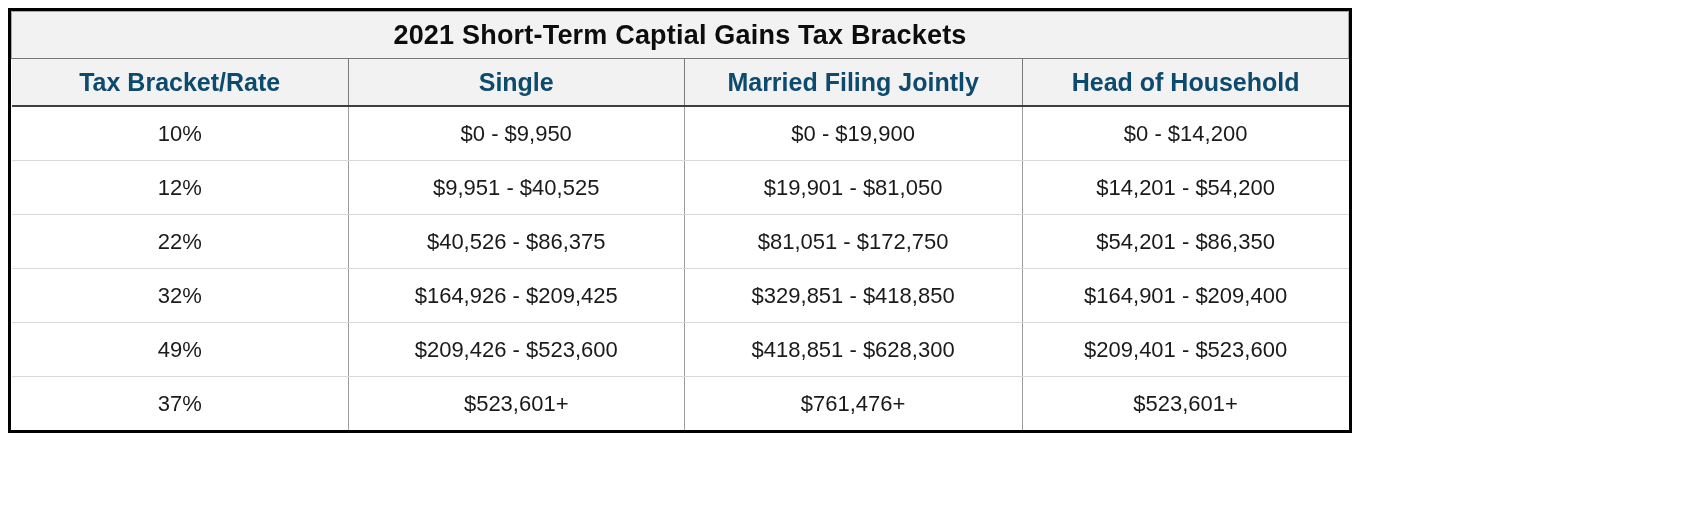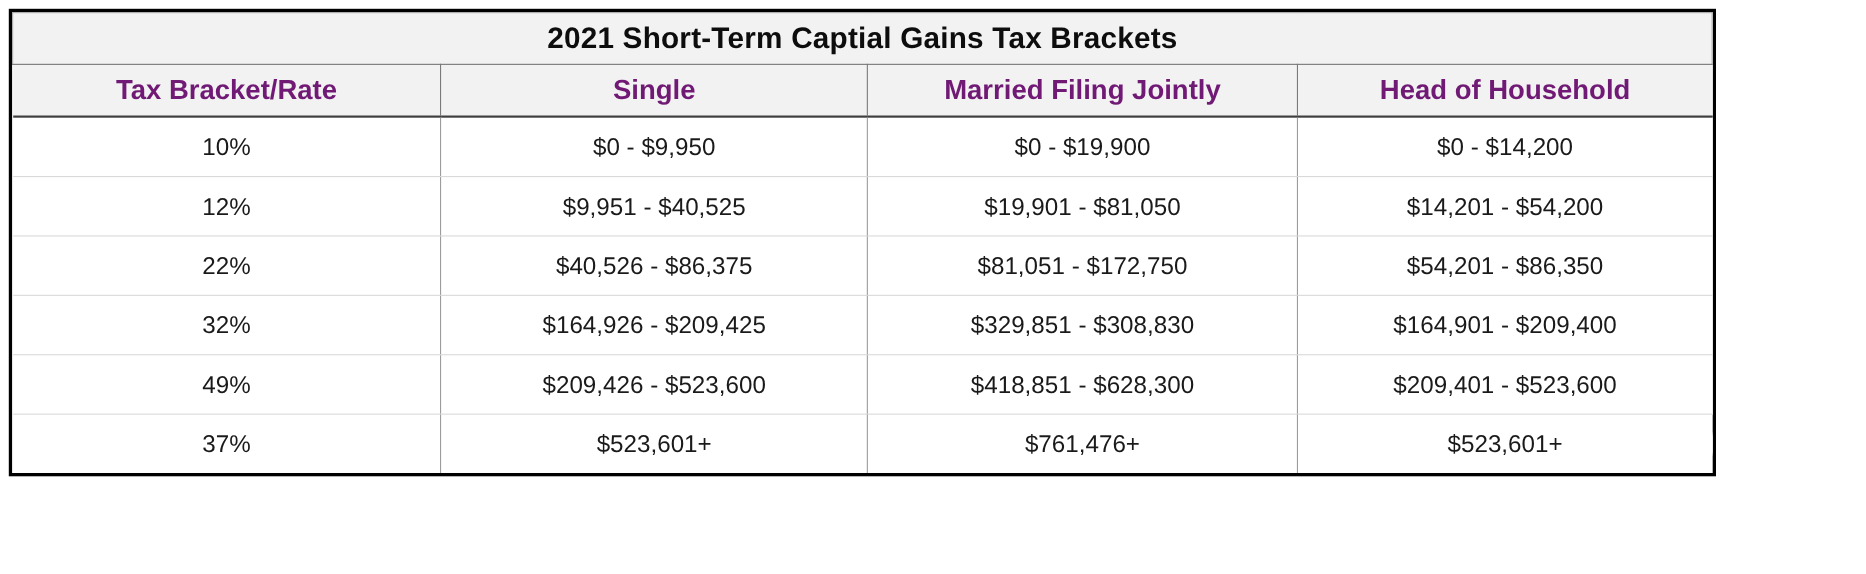--- a/index.html
+++ b/index.html
@@ -10,21 +10,21 @@
   body {
     width: 1696px;
     height: 522px;
     font-family: "Liberation Sans", sans-serif;
     overflow: hidden;
   }
   .table-wrap {
     position: absolute;
     left: 8px;
     top: 8px;
-    width: 1552px;
+    width: 1344px;
     box-sizing: border-box;
     border: 3px solid #000000;
     background: #ffffff;
   }
   table.tax-table {
     width: 100%;
     border-collapse: collapse;
     table-layout: fixed;
   }
   table.tax-table td,
@@ -41,21 +41,21 @@
     color: #0d0d0d;
     height: 46px;
     letter-spacing: 0.2px;
     border-bottom: 1px solid #777 !important;
   }
   .header-cell {
     background: #f2f2f2;
     text-align: center;
     font-weight: bold;
     font-size: 25px;
-    color: #701a75;
+    color: #0c4a6e;
     height: 46px;
     border-bottom: 2px solid #3f3f3f !important;
     border-left: 1px solid #7a7a7a !important;
     border-right: 1px solid #7a7a7a !important;
   }
   .header-cell.first {
     border-left: none !important;
   }
   .header-cell.last {
     border-right: none !important;
@@ -123,21 +123,21 @@
       </tr>
       <tr>
         <td class="data-cell first">22%</td>
         <td class="data-cell">$40,526 - $86,375</td>
         <td class="data-cell">$81,051 - $172,750</td>
         <td class="data-cell last">$54,201 - $86,350</td>
       </tr>
       <tr>
         <td class="data-cell first">32%</td>
         <td class="data-cell">$164,926 - $209,425</td>
-        <td class="data-cell">$329,851 - $308,830</td>
+        <td class="data-cell">$329,851 - $418,850</td>
         <td class="data-cell last">$164,901 - $209,400</td>
       </tr>
       <tr>
         <td class="data-cell first">49%</td>
         <td class="data-cell">$209,426 - $523,600</td>
         <td class="data-cell">$418,851 - $628,300</td>
         <td class="data-cell last">$209,401 - $523,600</td>
       </tr>
       <tr class="last-row">
         <td class="data-cell first">37%</td>

